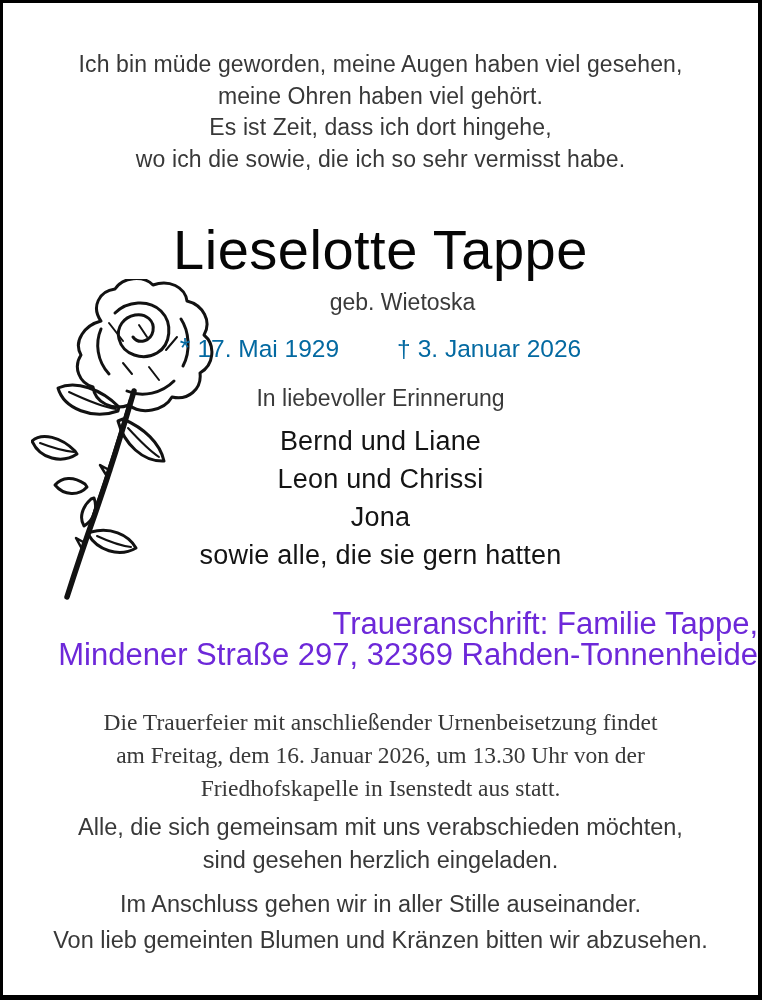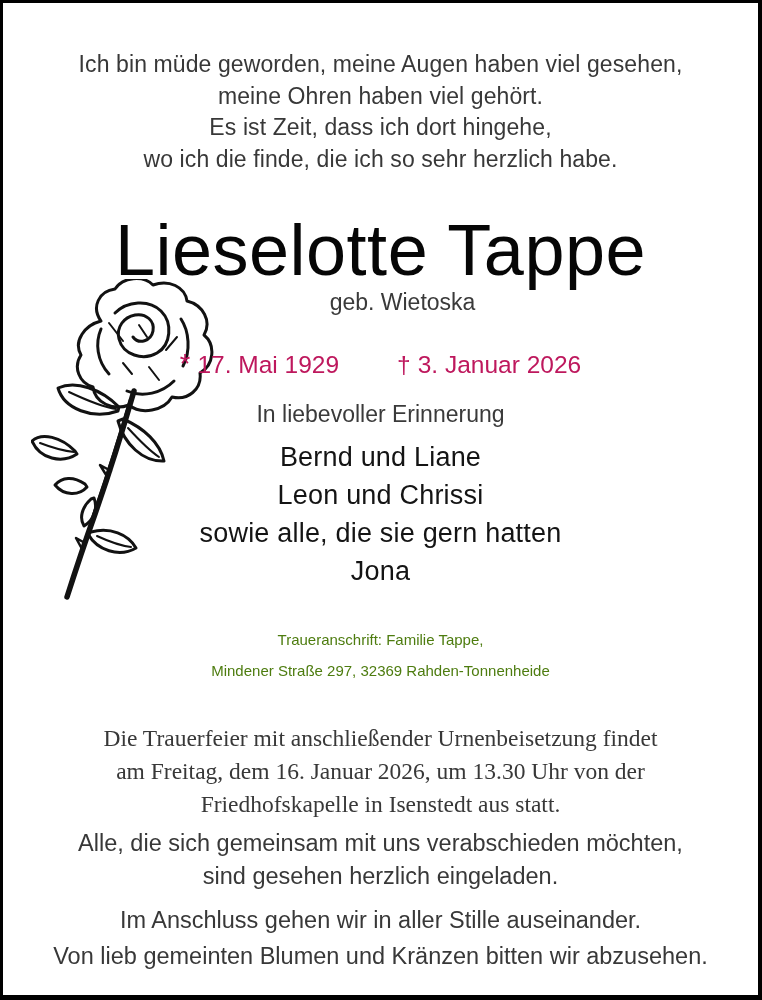--- a/index.html
+++ b/index.html
@@ -30,37 +30,37 @@
   }
   .verse {
     padding-top: 46px;
     font-size: 23px;
     line-height: 31.5px;
     color: #383838;
     letter-spacing: 0.1px;
   }
   .name {
     margin-top: 46px;
-    font-size: 72px;
+    font-size: 56px;
     line-height: 58px;
     color: #060606;
     letter-spacing: 0.5px;
   }
   .maiden {
     margin-top: 10px;
     font-size: 23px;
     line-height: 26px;
     color: #3a3a3a;
     padding-left: 44px;
   }
   .dates {
-    margin-top: 33px;
+    margin-top: 17px;
     font-size: 24.5px;
     line-height: 33px;
-    color: #be185d;
+    color: #0369a1;
     display: flex;
     justify-content: center;
     gap: 58px;
   }
   .dates .sym {
     display: inline-block;
     margin-right: 7px;
   }
   .dates .star {
     font-size: 27px;
@@ -74,23 +74,24 @@
   .mourners {
     margin-top: 9px;
     font-size: 27px;
     line-height: 38px;
     font-weight: normal;
     color: #141414;
     letter-spacing: 0.2px;
   }
   .address {
     margin-top: 34px;
-    font-size: 15px;
+    font-size: 31px;
     line-height: 31px;
-    color: #4d7c0f;
+    color: #6d28d9;
+    text-align: right;
   }
   .service {
     margin-top: 36px;
     font-size: 23.5px;
     line-height: 33px;
     color: #383838;
     font-family: Liberation Serif, serif;
   }
   .invitation {
     margin-top: 6px;
@@ -158,43 +159,43 @@
       <path d="M78,44 l14,18 M146,58 l-11,13 M118,88 l10,13 M92,84 l9,11 M108,46 l8,12" stroke-width="2"></path>
     </g>
   </svg>
 
   <div class="content">
 
     <div class="verse">
       <div>Ich bin müde geworden, meine Augen haben viel gesehen,</div>
       <div>meine Ohren haben viel gehört.</div>
       <div>Es ist Zeit, dass ich dort hingehe,</div>
-      <div>wo ich die finde, die ich so sehr herzlich habe.</div>
+      <div>wo ich die sowie, die ich so sehr vermisst habe.</div>
     </div>
 
     <div class="name">Lieselotte Tappe</div>
 
     <div class="maiden">geb. Wietoska</div>
 
     <div class="dates">
       <span>
         <span class="sym star">*</span><span>17. Mai 1929</span>
       </span>
       <span>
         <span class="sym">†</span><span>3. Januar 2026</span>
       </span>
     </div>
 
     <div class="memorial">In liebevoller Erinnerung</div>
 
     <div class="mourners">
       <div>Bernd und Liane</div>
       <div>Leon und Chrissi</div>
+      <div>Jona</div>
       <div>sowie alle, die sie gern hatten</div>
-      <div>Jona</div>
     </div>
 
     <div class="address">
       <div>Traueranschrift: Familie Tappe,</div>
       <div>Mindener Straße 297, 32369 Rahden-Tonnenheide</div>
     </div>
 
     <div class="service">
       <div>Die Trauerfeier mit anschließender Urnenbeisetzung findet</div>
       <div>am Freitag, dem 16. Januar 2026, um 13.30 Uhr von der</div>

